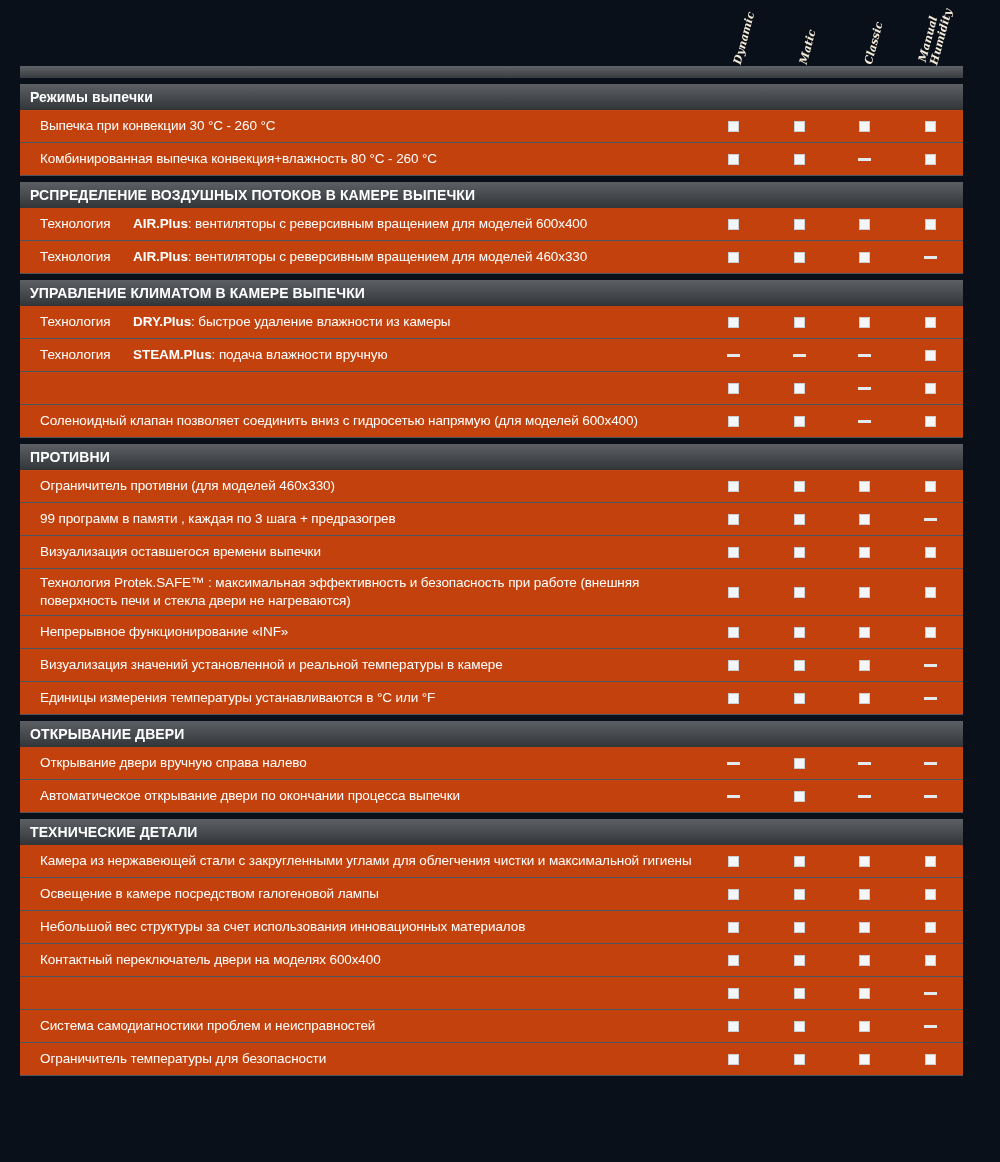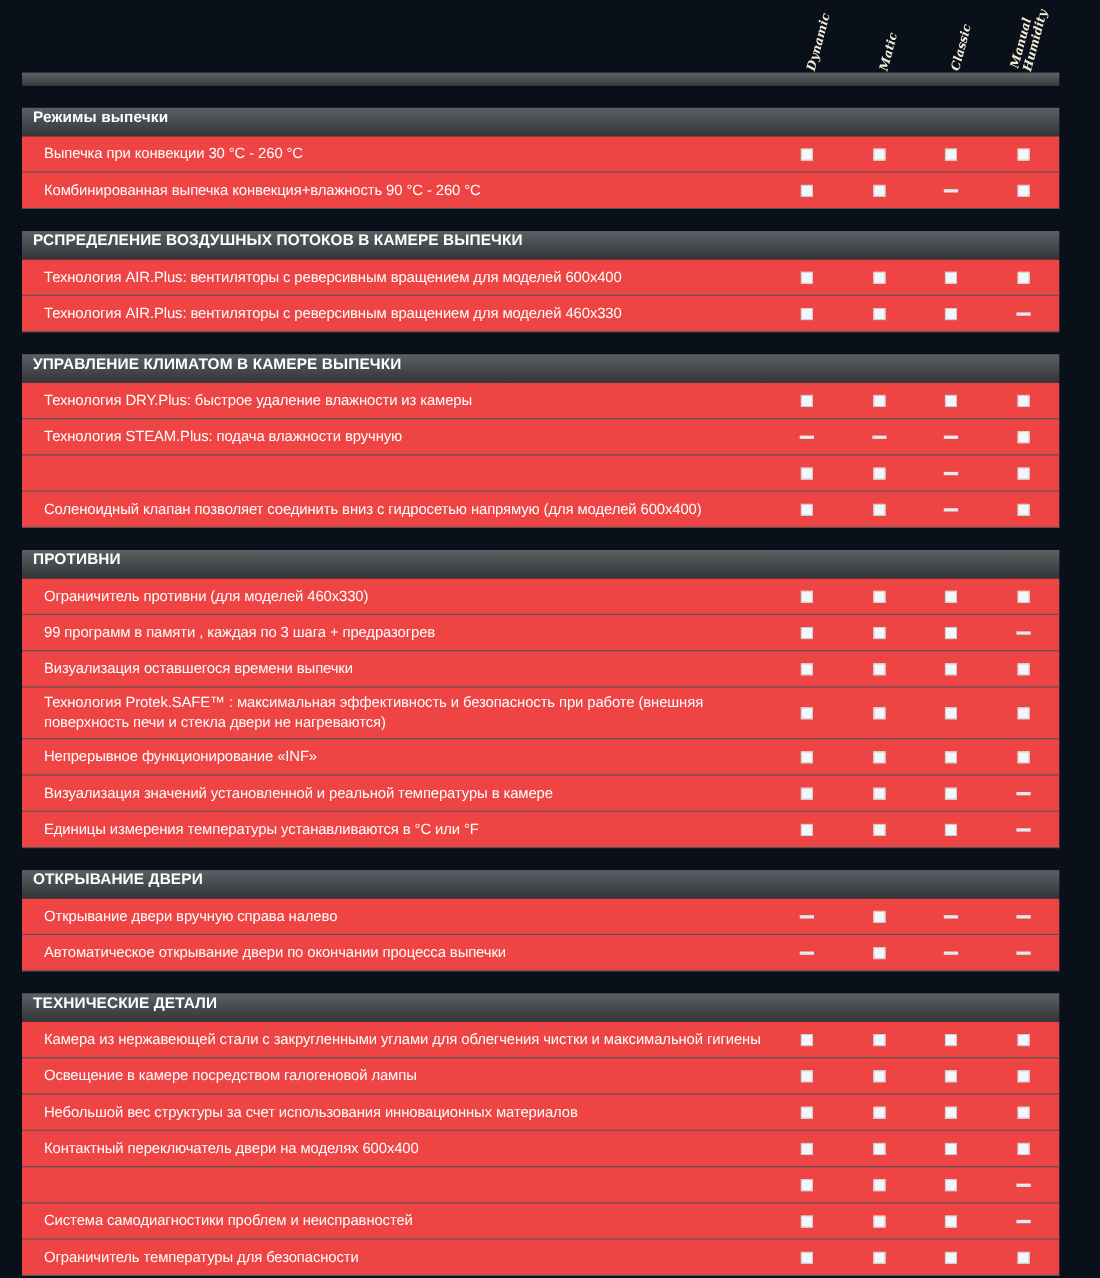--- a/index.html
+++ b/index.html
@@ -21,42 +21,42 @@
     font-family:"DejaVu Serif", serif;
     font-style:italic;font-weight:bold;
     font-size:11px;line-height:1.05;
     color:#f3ead8;white-space:nowrap;
   }
   .topbar{
     height:12px;margin-top:2px;
     background:linear-gradient(#5f6367,#383b3e);
   }
   .section-header{
-    height:26px;margin-top:20px;
+    height:26px;margin-top:6px;
     background:linear-gradient(#5c6064,#323538);
-    display:flex;
+    display:flex;align-items:center;
     padding-left:10px;
     font-size:14px;font-weight:bold;color:#ffffff;
     letter-spacing:0.1px;
   }
   .row{
     position:relative;
     min-height:32px;
-    background:#ef4444;
+    background:#c2410c;
     border-bottom:1px solid #4b5660;
     display:flex;align-items:center;
   }
   .row:last-child{border-bottom:1px solid #4b5660;}
   .feature-text{
     padding:5px 270px 5px 20px;
     font-size:13.5px;line-height:1.35;
     letter-spacing:-0.1px;
     color:#ffffff;
   }
-  .feature-text b{font-weight:normal;}
+  .feature-text b{font-weight:bold;margin-left:19px;}
   .marks{
     position:absolute;right:0;top:0;bottom:0;
     width:262px;display:flex;
   }
   .mark-cell{flex:1;display:flex;align-items:center;justify-content:center;}
   .sq{
     width:11px;height:11px;
     background:#f4f6f8;
     box-shadow:inset 0 0 0 1px #c9ced4;
   }
@@ -98,21 +98,21 @@
             </div>
             <div class="mark-cell">
               <div class="sq"></div>
             </div>
             <div class="mark-cell">
               <div class="sq"></div>
             </div>
           </div>
         </div>
         <div class="row">
-          <div class="feature-text">Комбинированная выпечка конвекция+влажность 90 °C - 260 °C</div>
+          <div class="feature-text">Комбинированная выпечка конвекция+влажность 80 °C - 260 °C</div>
           <div class="marks">
             <div class="mark-cell">
               <div class="sq"></div>
             </div>
             <div class="mark-cell">
               <div class="sq"></div>
             </div>
             <div class="mark-cell">
               <div class="dash"></div>
             </div>

